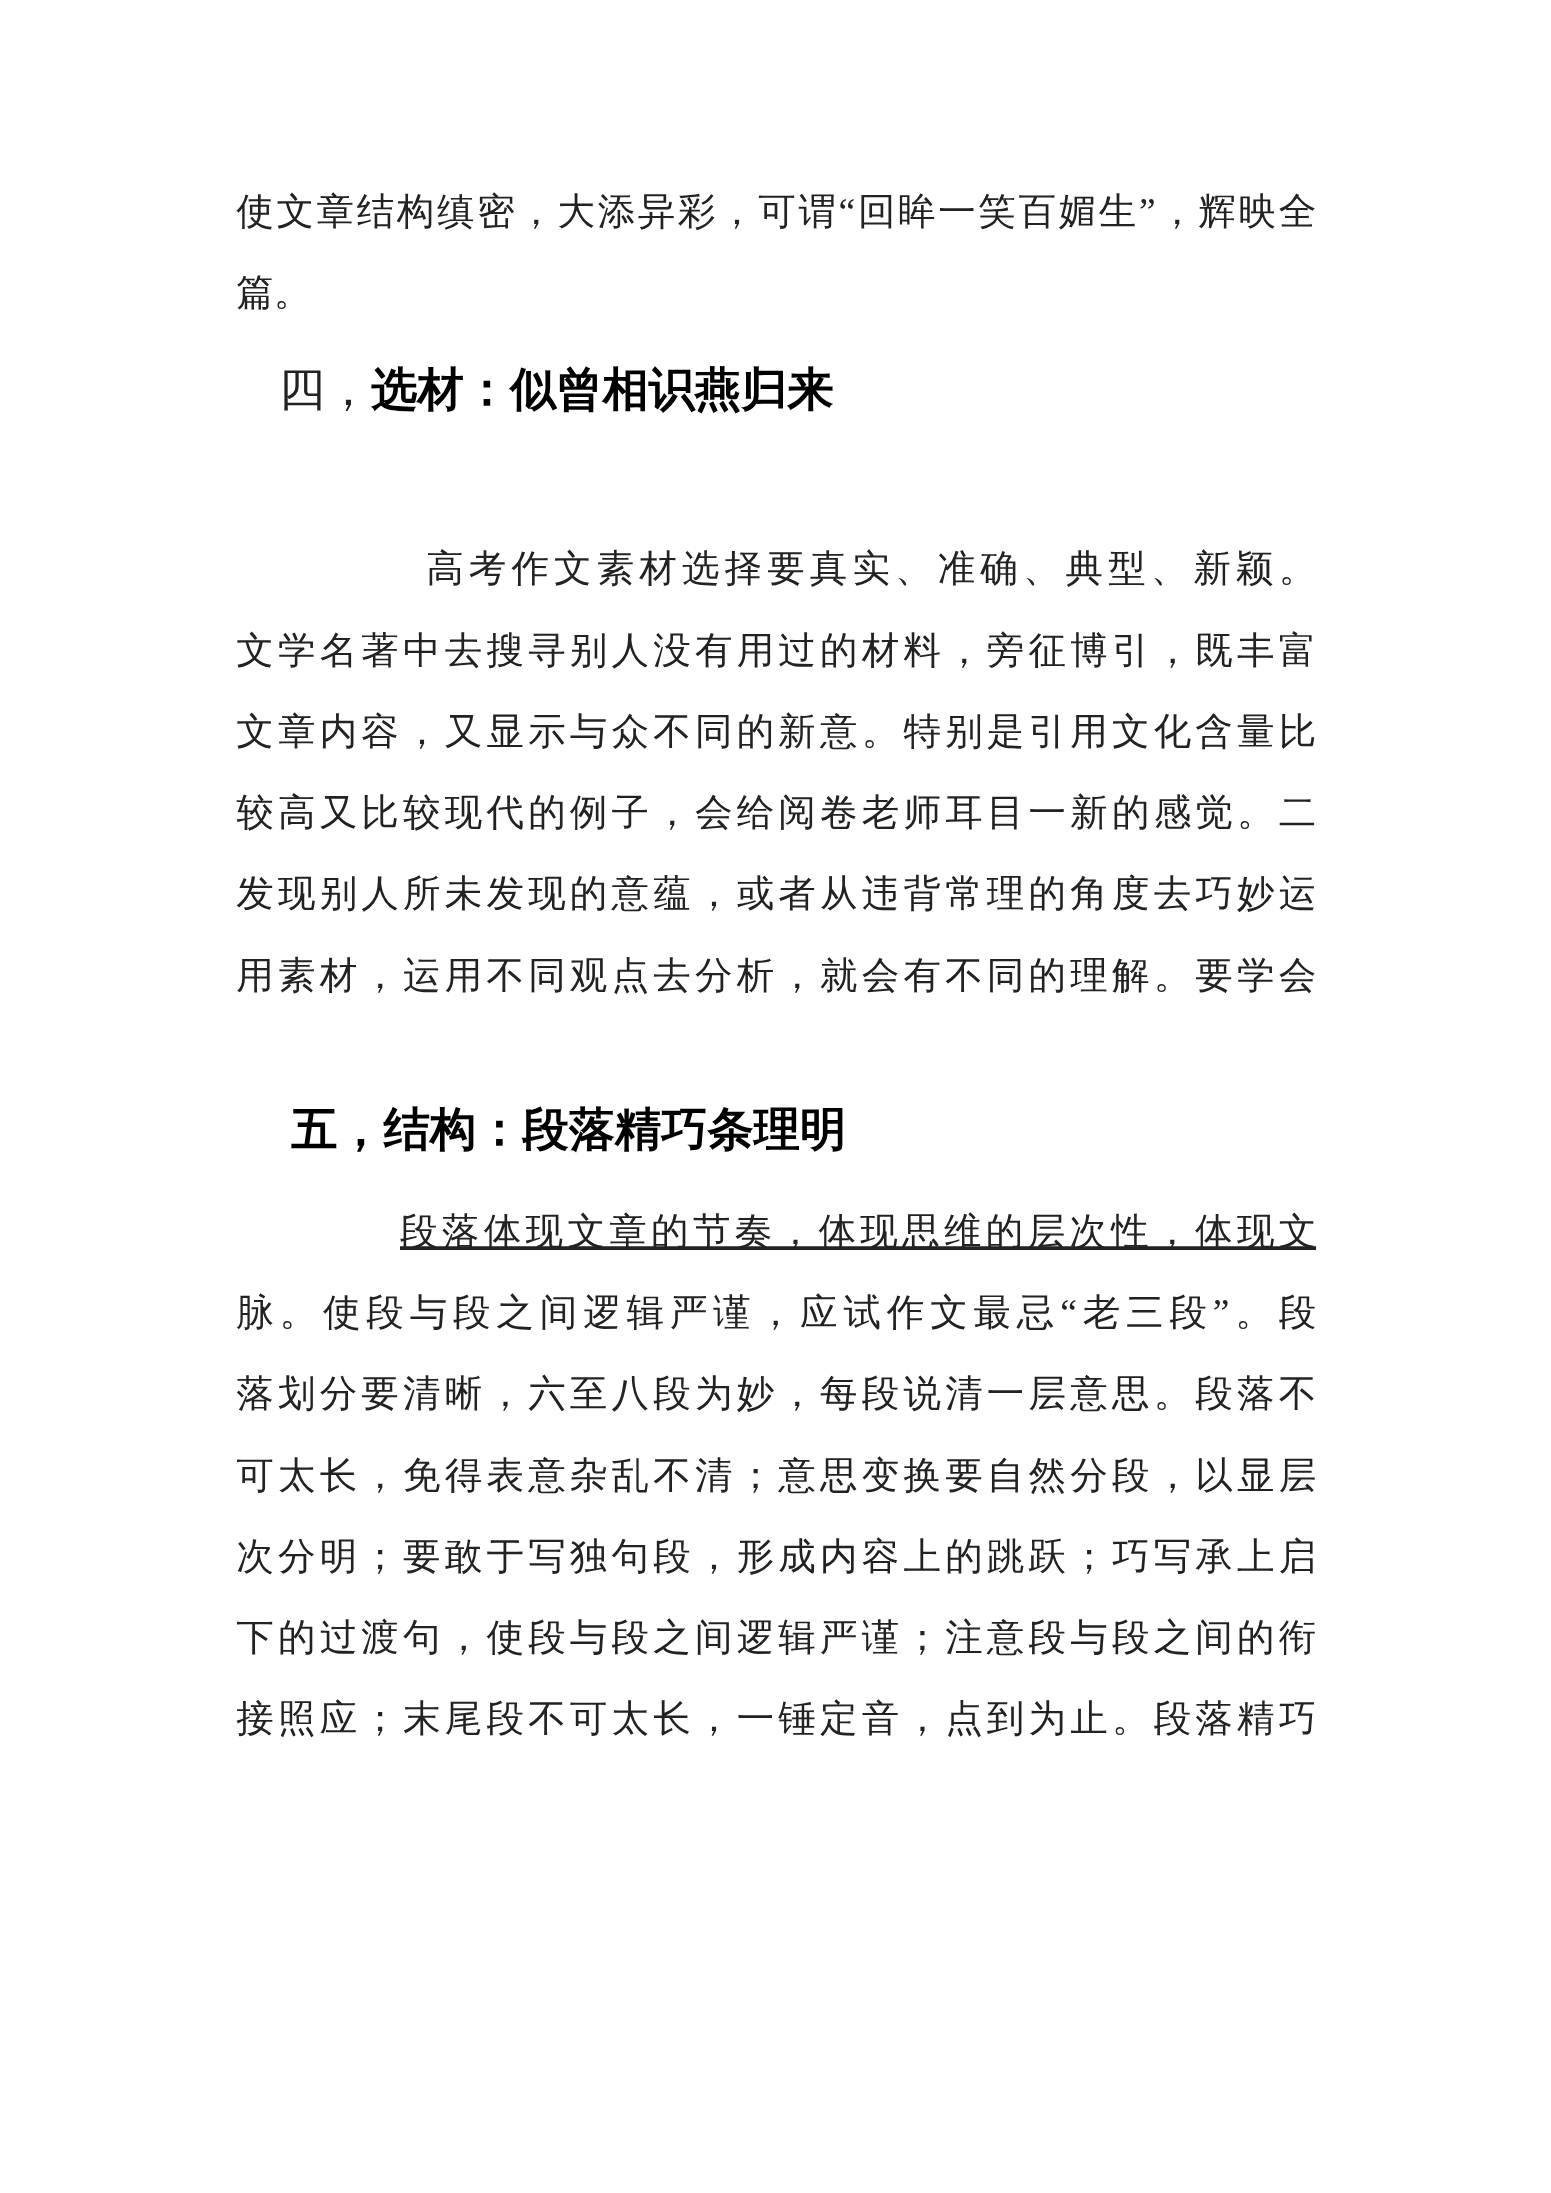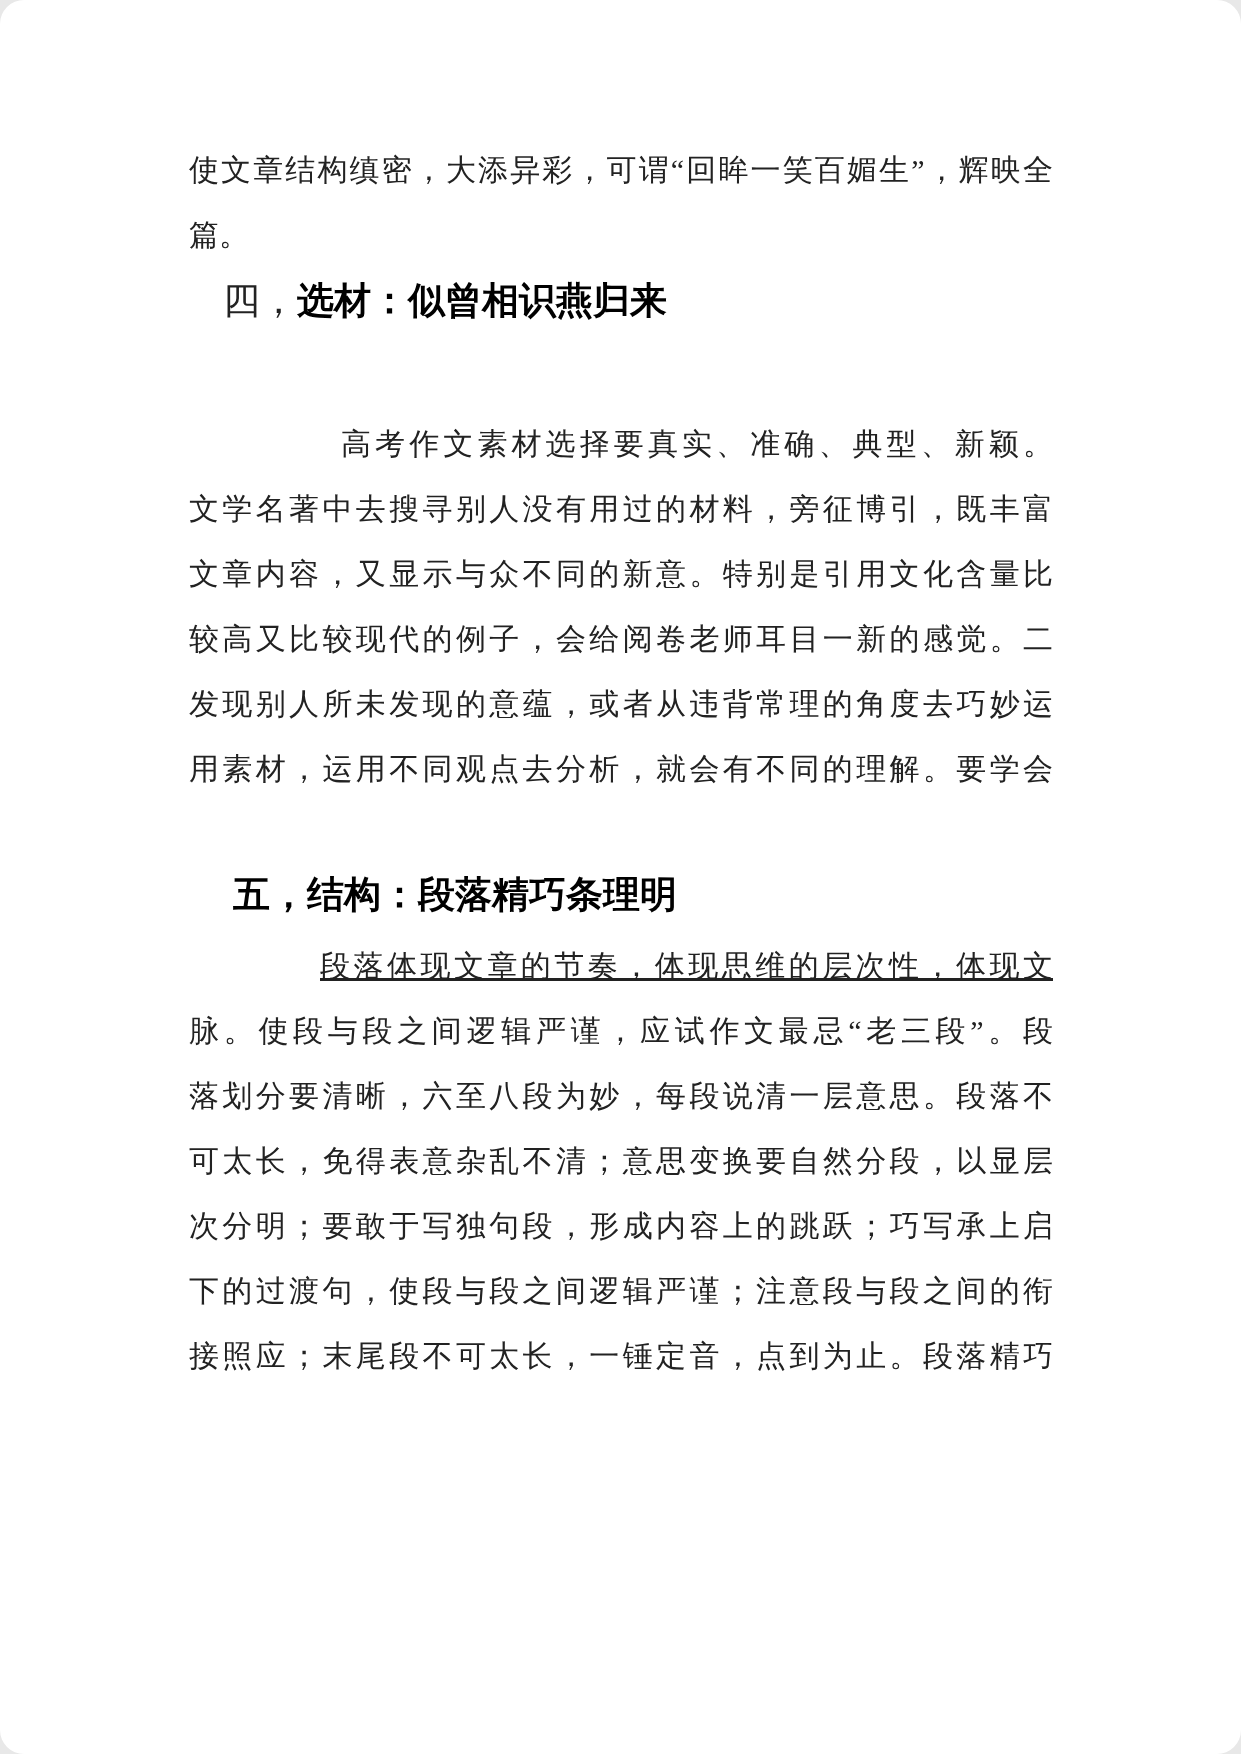--- a/index.html
+++ b/index.html
@@ -5,21 +5,20 @@
   html, body { margin: 0; padding: 0; background: #e8e8e8; }
   .page {
     position: relative;
     width: 1241px;
     height: 1754px;
     margin: 0 auto;
     background: #ffffff;
     font-family: "Liberation Serif", "DejaVu Serif", serif;
     color: #222222;
     overflow: hidden;
-    border-radius: 24px;
   }
   .content {
     position: absolute;
     left: 189px;
     top: 137px;
     width: 864px;
   }
   .para { margin: 0; padding: 0; }
   .line {
     display: block;
@@ -27,30 +26,30 @@
     line-height: 65px;
     height: 65px;
     text-align: justify;
     text-align-last: justify;
     overflow: hidden;
   }
   .line.short { text-align-last: left; }
   .line.in-a { padding-left: 152px; }
   .line.in-b { padding-left: 131px; text-decoration: underline; }
   .heading {
-    margin: 0;
+    margin: 12px;
     font-size: 37px;
     line-height: 68px;
     font-weight: 700;
     color: #000000;
     text-align: left;
   }
   .heading .h-prefix.regular { font-weight: 400; color: #222222; }
   .heading-4 { margin-left: 34px; }
-  .heading-5 { margin-left: 44px; margin-top: 60px; }
+  .heading-5 { margin-left: 44px; margin-top: 60px; font-family: Liberation Mono, monospace; }
   .para-2 { margin-top: 76px; }
   .para-3 { margin-top: 4px; }
 </style>
 </head>
 <body>
 
 <div class="page">
   <div class="content">
 
     <p class="para para-1">

